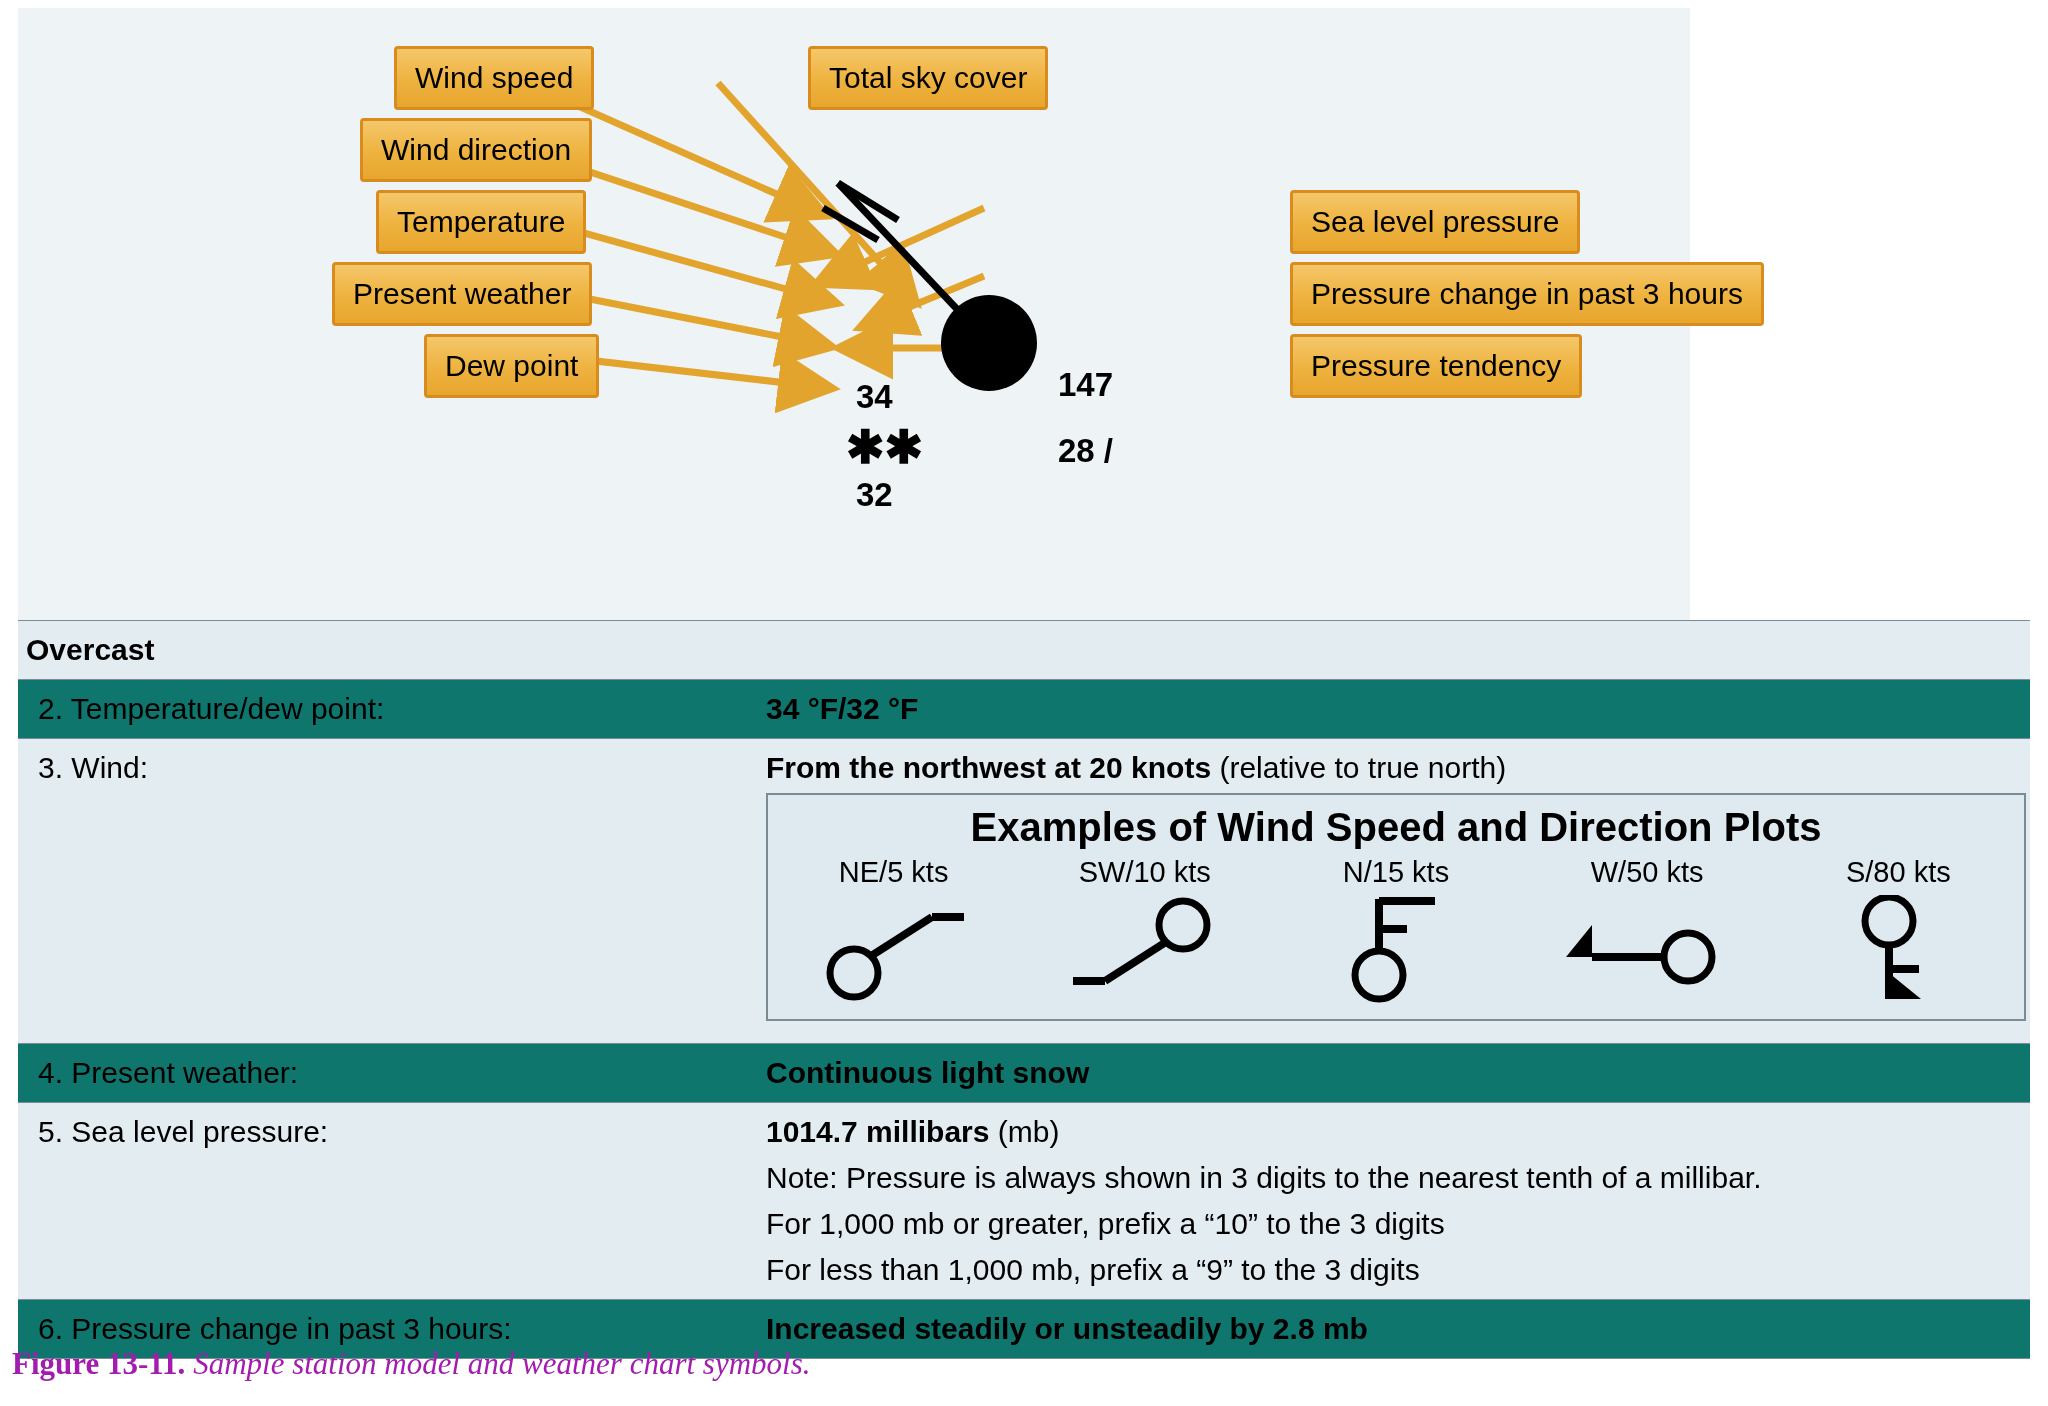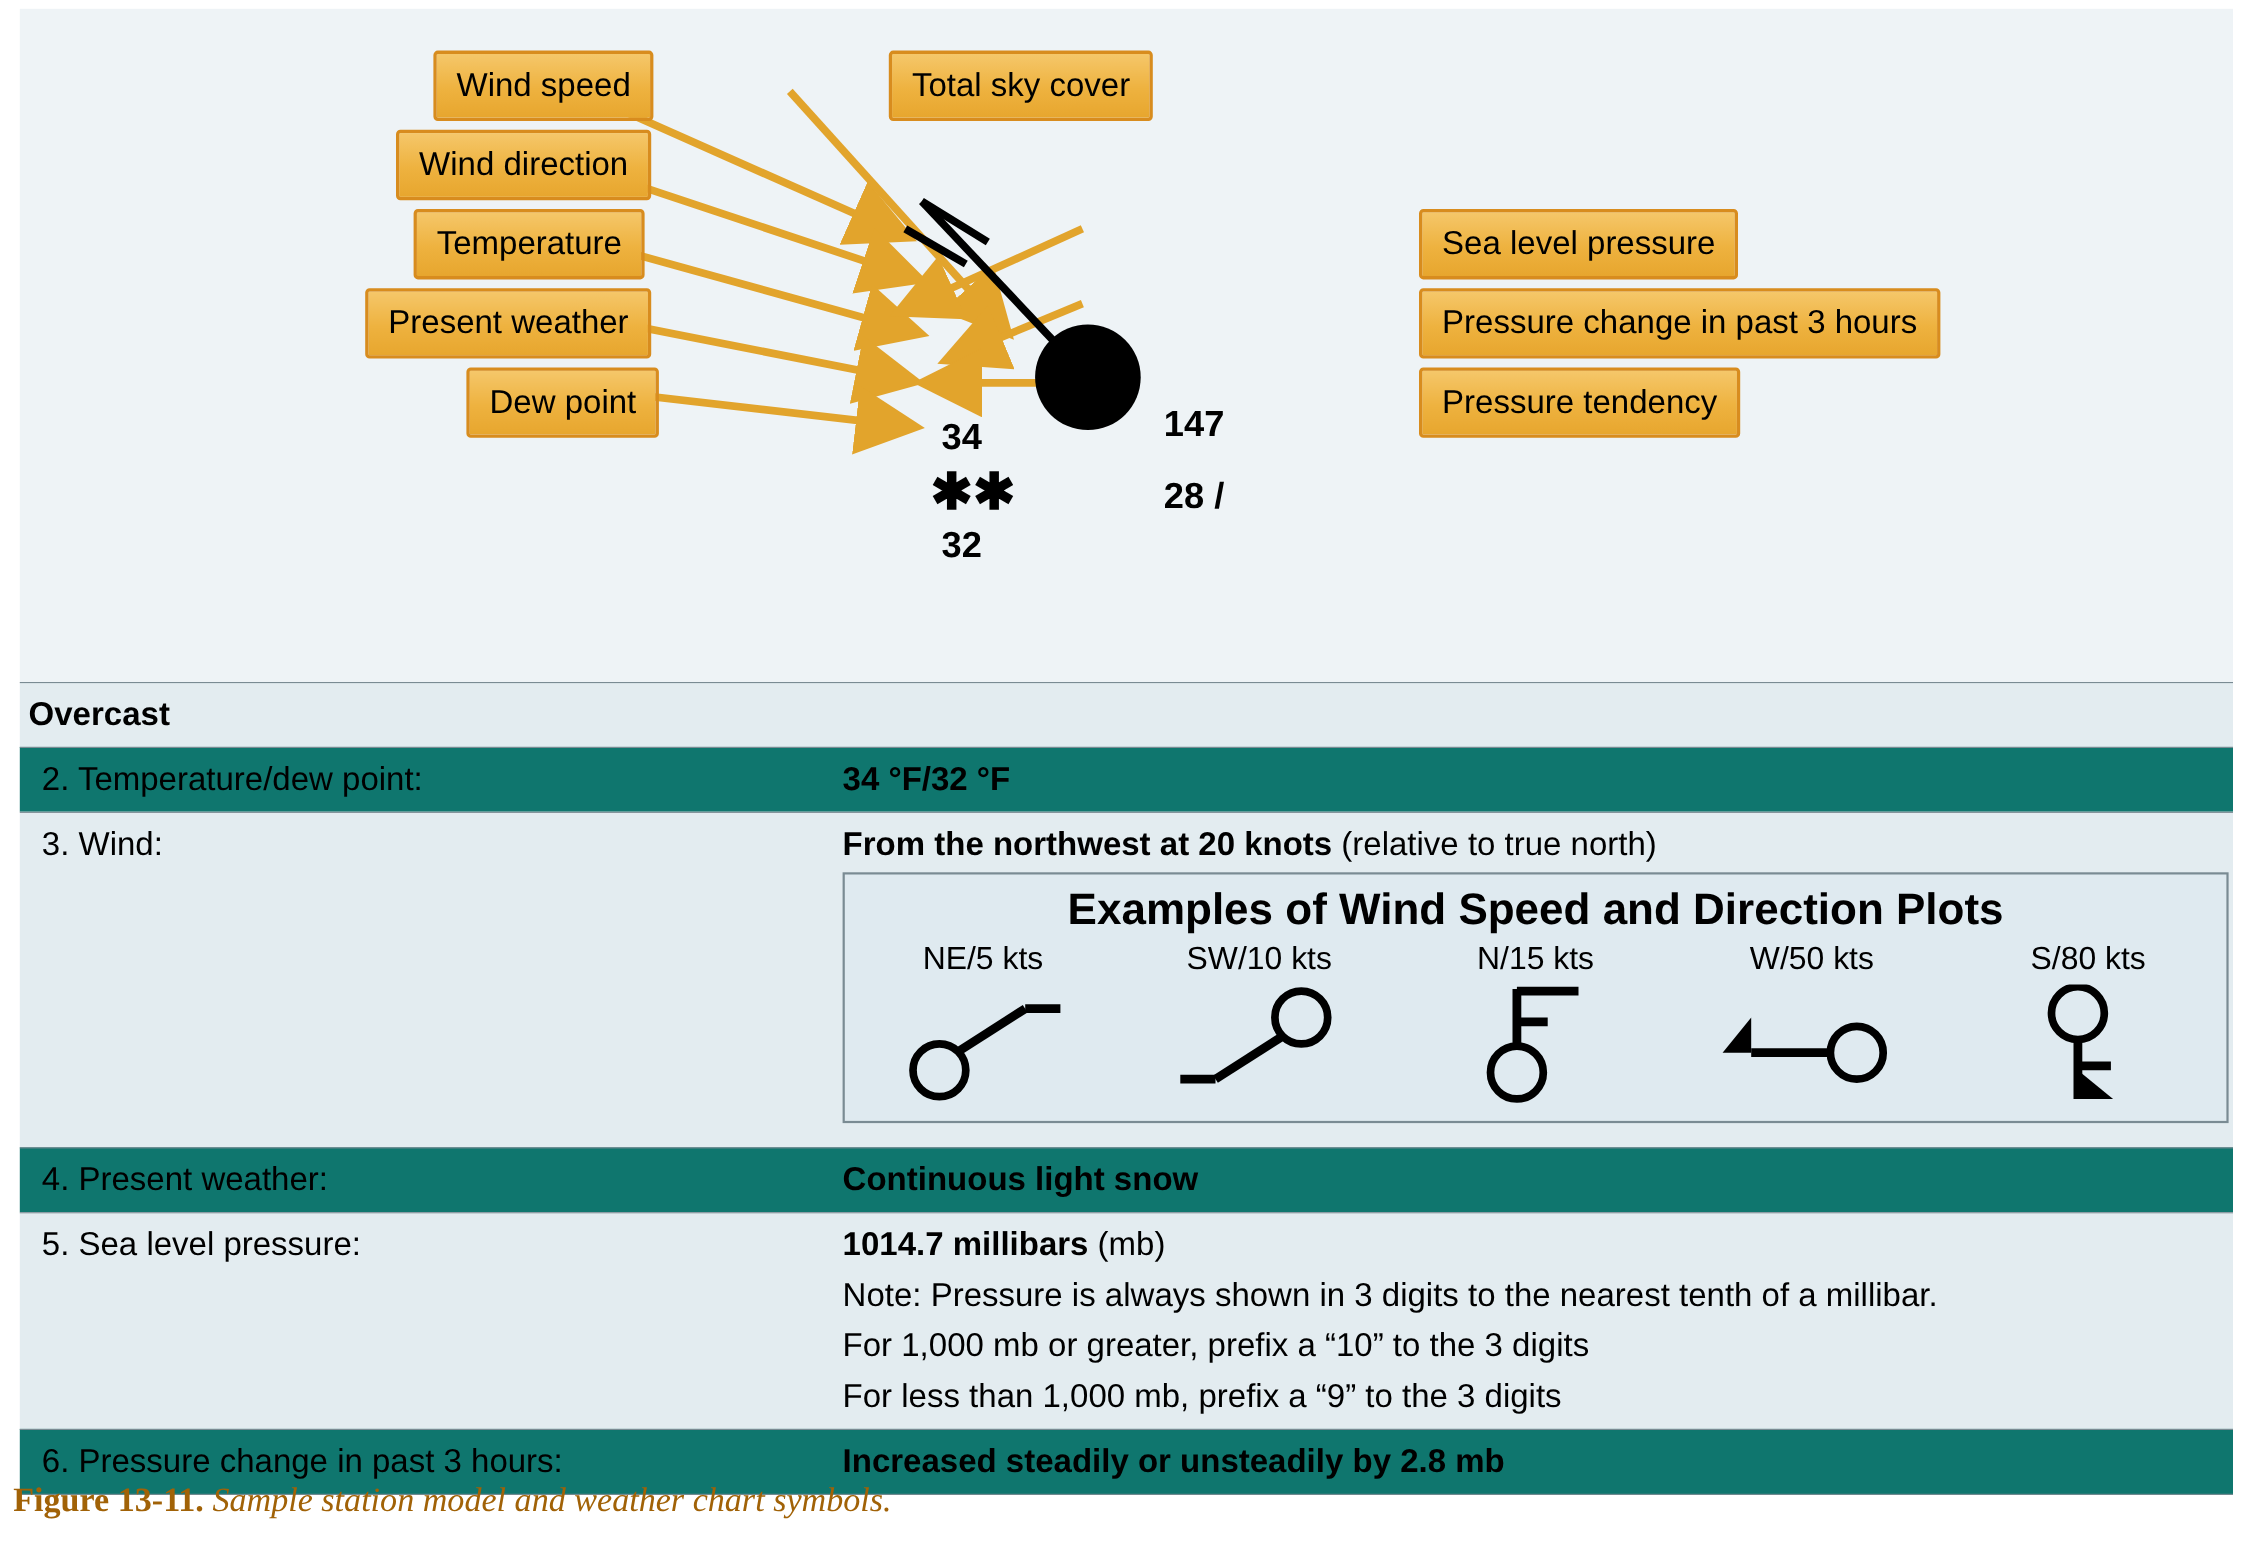--- a/index.html
+++ b/index.html
@@ -19,21 +19,21 @@
     left: 0; top: 0;
     width: 2048px;
     height: 1406px;
   }
 
   
   .diagram-panel {
     position: absolute;
     left: 18px;
     top: 8px;
-    width: 2012px;
+    width: 1672px;
     height: 612px;
     background: #eef3f6;
   }
 
   .callout {
     position: absolute;
     background: linear-gradient(180deg, #f5c76a 0%, #eeb23f 55%, #e7a62e 100%);
     border: 3px solid #d88c1e;
     border-radius: 4px;
     color: #000000;
@@ -121,21 +121,21 @@
     white-space: nowrap;
   }
   .wind-col svg { display: block; margin: 0 auto; }
 
   
   .caption {
     position: absolute;
     left: 12px;
     top: 1346px;
     font-size: 31px;
-    color: #a16207;
+    color: #a21caf;
     white-space: nowrap;
   }
   .caption .cap-fig { font-weight: bold; font-family: "Liberation Serif", serif; }
   .caption .cap-txt { font-style: italic; font-family: "Liberation Serif", serif; }
 
   svg.arrows {
     position: absolute;
     left: 0; top: 0;
     width: 2012px;
     height: 612px;

